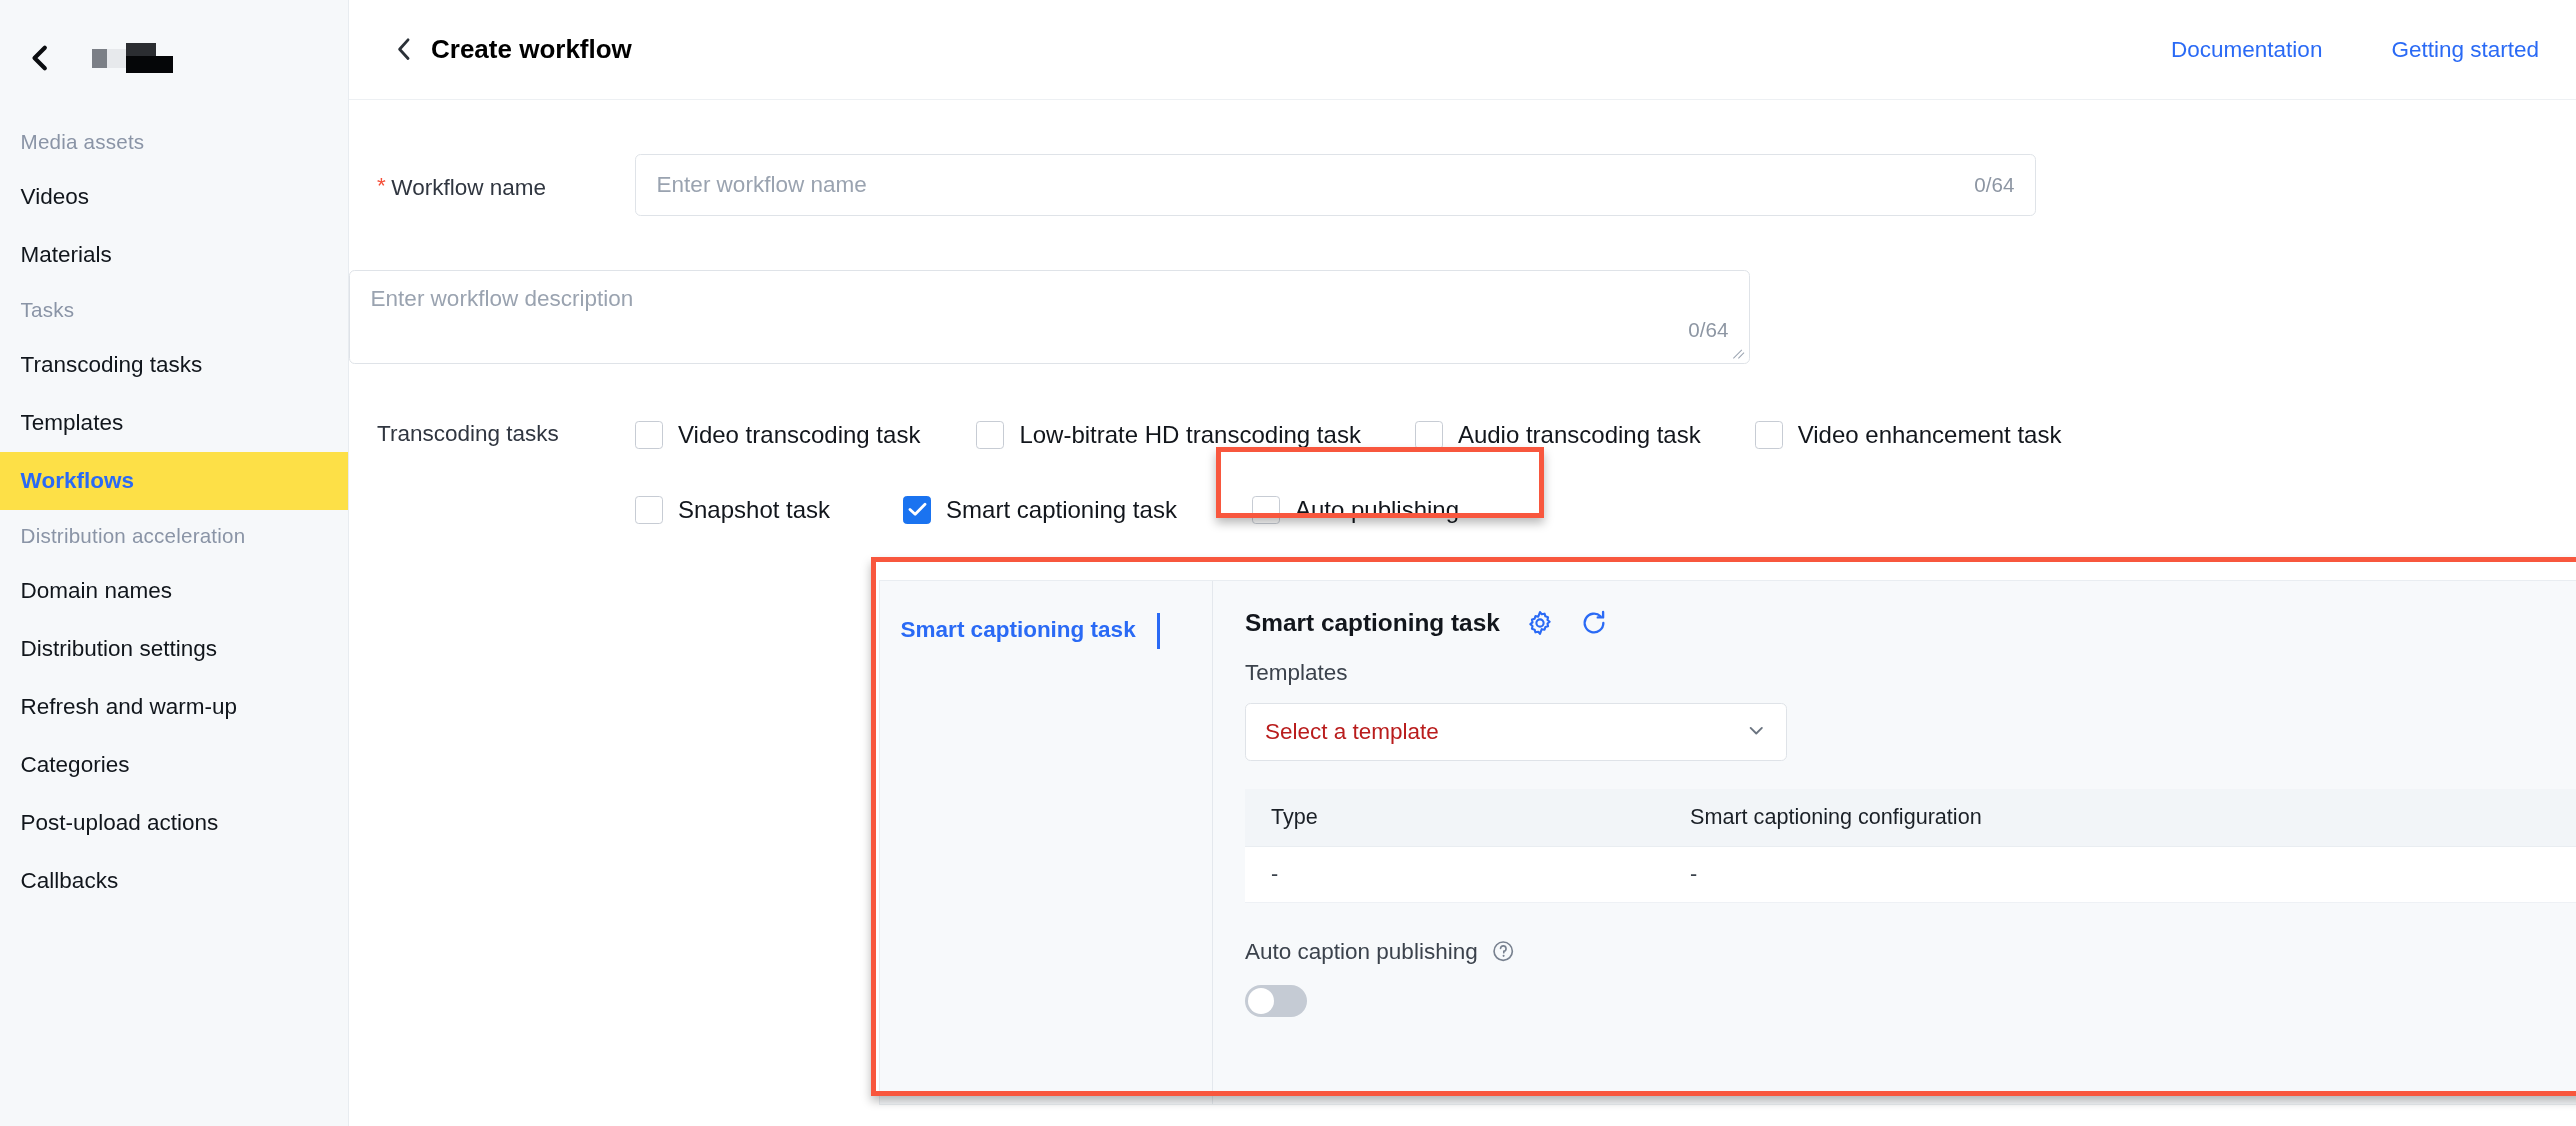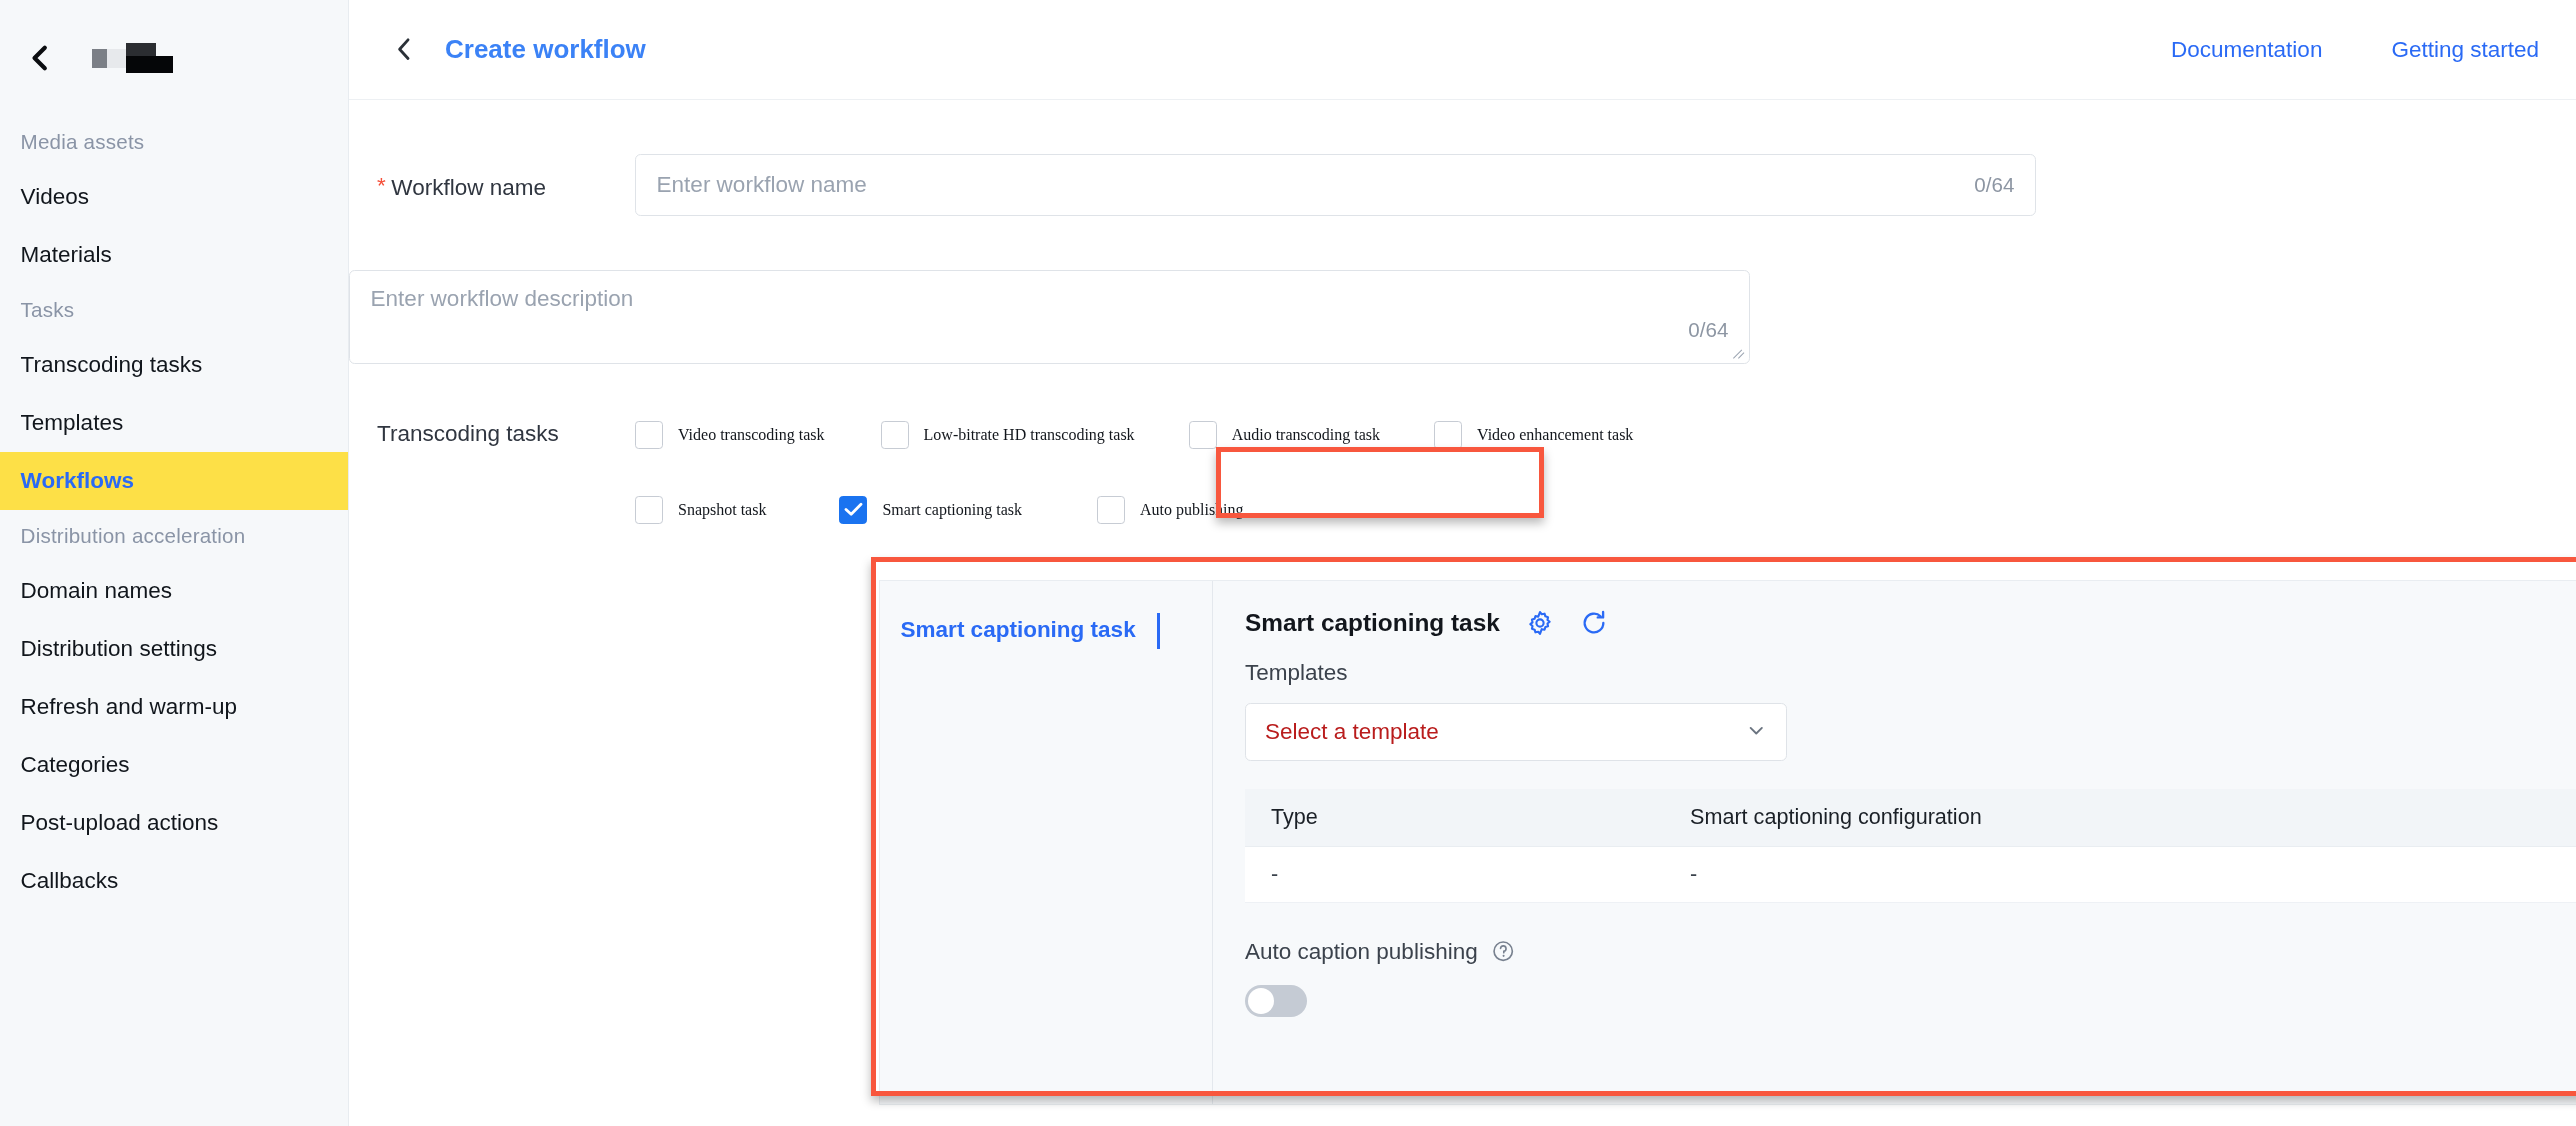--- a/index.html
+++ b/index.html
@@ -49,21 +49,21 @@
 
   
   .main { flex: 1; height: 1127px; background: #ffffff; position: relative; overflow: hidden; }
 
   .topbar {
     height: 100px; border-bottom: 0.9px solid #edf0f3;
     display: flex; align-items: center; padding: 0 37px 0 39px;
     background: #fff;
   }
   .tb-back { width: 32px; height: 32px; display:flex; align-items:center; justify-content:center; cursor:pointer; }
-  .tb-title { font-size: 26px; font-weight: 700; color: #3b82f6; margin-left: 25px; }
+  .tb-title { font-size: 26px; font-weight: 700; color: #000000; margin-left: 11px; }
   .tb-links { margin-left: auto; display: flex; align-items: center; gap: 69px; }
   .tb-link { font-size: 22.5px; color: #2a6af5; cursor: pointer; white-space: nowrap; }
 
   .content { padding: 0; position: relative; }
 
   .form-row { display: flex; align-items: flex-start; margin-top: 54px; }
   .form-label {
     width: 286px; text-align: left; padding-left: 28px;
     font-size: 22.5px; color: #303640; padding-top: 20.6px;
     display:flex; align-items:flex-start;
@@ -106,21 +106,21 @@
   .cb-line.second { margin-top: 36px; }
   .cb-item { display: flex; align-items: center; cursor: pointer; }
   .cb-box {
     width: 28px; height: 28px; border: 0.9px solid #c7ccd4; border-radius: 3.7px;
     background: #fff; flex: 0 0 28px;
   }
   .cb-box.checked {
     background: #1a73f0; border-color: #1a73f0;
     display:flex; align-items:center; justify-content:center;
   }
-  .cb-label { font-size: 16px; color: #12161c; margin-left: 15px; white-space: nowrap; font-family: Liberation Serif, serif; }
+  .cb-label { font-size: 24px; color: #12161c; margin-left: 15px; white-space: nowrap; }
 
   
   .gap1 { width: 56px; } .gap2 { width: 54px; } .gap3 { width: 54px; }
 
   
   .redbox {
     position: absolute; border: 5.6px solid #f8573e; background: transparent;
     box-shadow: 0 5.6px 9.4px rgba(0,0,0,.28);
     pointer-events: none;
   }

